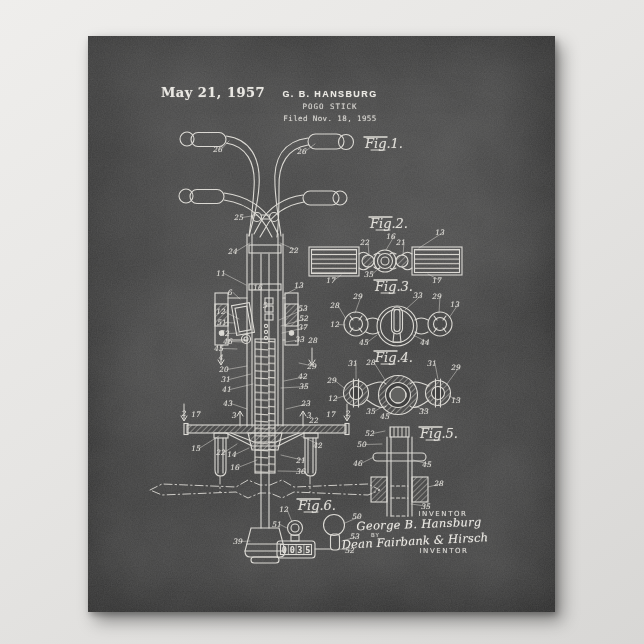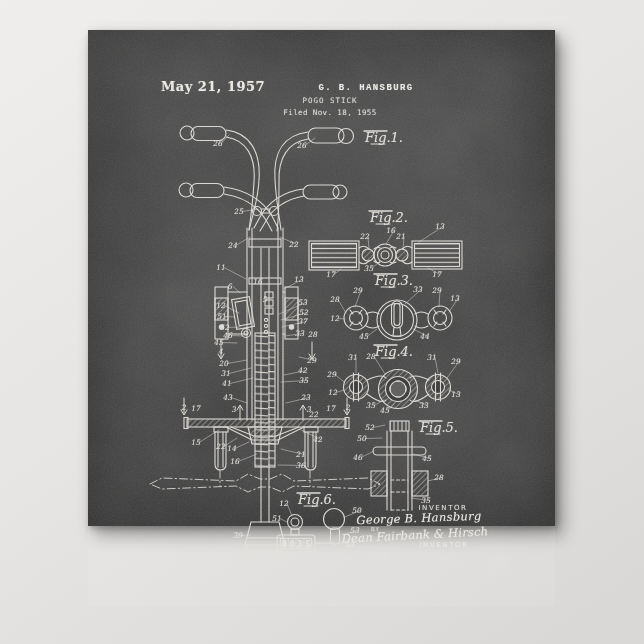--- a/index.html
+++ b/index.html
@@ -1,35 +1,35 @@
 <!DOCTYPE html>
 <html><head>
 <meta charset="utf-8">
 <style>
   html,body{margin:0;padding:0;}
   .page{position:relative;width:644px;height:644px;overflow:hidden;
     background:linear-gradient(145deg,#efeeec 0%,#e6e5e3 45%,#d8d7d5 100%);
     font-family:"DejaVu Serif",serif;}
-  .poster{position:absolute;left:88px;top:30px;width:467px;height:496px;
+  .poster{position:absolute;left:88px;top:36px;width:467px;height:576px;
     background-image:
       radial-gradient(ellipse 220px 160px at 28% 56%, rgba(255,255,255,0.055), transparent 70%),
       radial-gradient(ellipse 260px 210px at 72% 28%, rgba(255,255,255,0.045), transparent 70%),
       radial-gradient(ellipse 190px 260px at 86% 78%, rgba(255,255,255,0.05), transparent 70%),
       radial-gradient(ellipse 300px 120px at 45% 90%, rgba(255,255,255,0.04), transparent 70%),
       linear-gradient(160deg,#474747,#3d3d3d 55%,#383838);
     box-shadow: 7px 9px 16px rgba(0,0,0,0.38), 2px 3px 6px rgba(0,0,0,0.28),
       inset 0 0 70px rgba(0,0,0,0.42);}
   .tex{position:absolute;left:0;top:0;pointer-events:none;}
   .chalktext{position:absolute;color:#eae8e3;text-shadow:0 0 1px rgba(243,241,236,0.45);
     white-space:nowrap;}
   .t-center{text-align:center;}
   .hdr-date{left:58px;top:49px;width:134px;font-size:13px;font-weight:bold;letter-spacing:0.5px;}
   .hdr-num{left:288px;top:49px;width:122px;font-size:13px;font-weight:bold;letter-spacing:0.5px;}
-  .hdr-inv{left:167px;top:53px;width:150px;font-family:Liberation Mono, monospace;
-    font-size:9px;font-weight:bold;letter-spacing:1.4px;padding-left:36px;}
+  .hdr-inv{left:167px;top:53px;width:150px;font-family:Liberation Sans, sans-serif;
+    font-size:9px;font-weight:bold;letter-spacing:1.4px;}
   .hdr-title{left:167px;top:66px;width:150px;font-family:"DejaVu Sans Mono",monospace;
     font-size:7.5px;letter-spacing:1px;opacity:0.88;text-align:center;}
   .hdr-filed{left:167px;top:78px;width:150px;font-family:"DejaVu Sans Mono",monospace;
     font-size:7.5px;letter-spacing:0.4px;opacity:0.88;}
   .sig-inventor-label{left:312px;top:474px;width:86px;font-family:"DejaVu Sans",sans-serif;
     font-size:7px;letter-spacing:1.6px;opacity:0.9;text-align:center;}
   .sig-name{left:252px;top:481px;width:158px;font-style:italic;font-size:11.5px;
     transform:rotate(-2deg);letter-spacing:0.3px;}
   .sig-by{left:283px;top:496px;width:20px;font-family:"DejaVu Sans",sans-serif;
     font-size:5.5px;letter-spacing:1px;opacity:0.85;}

